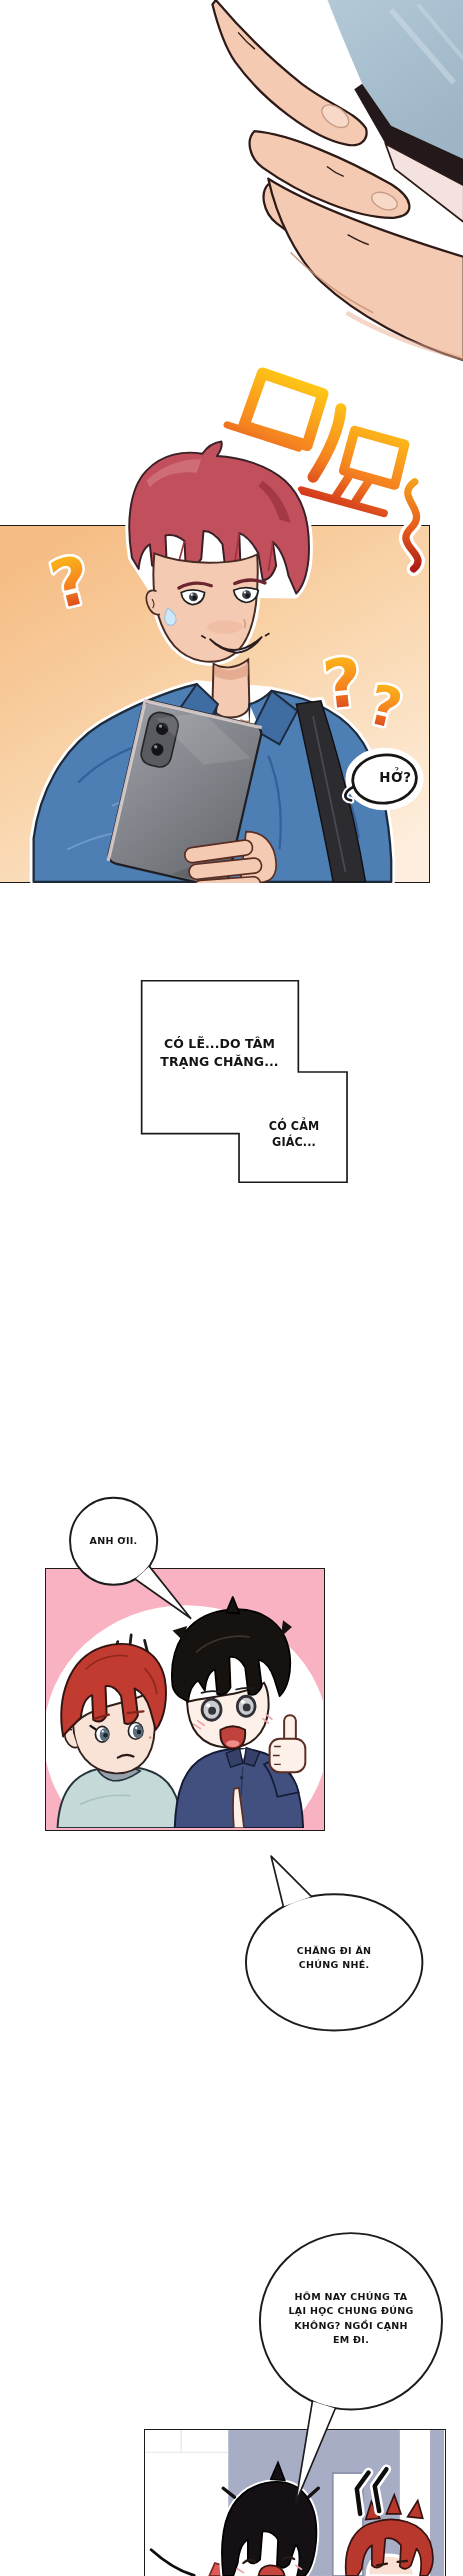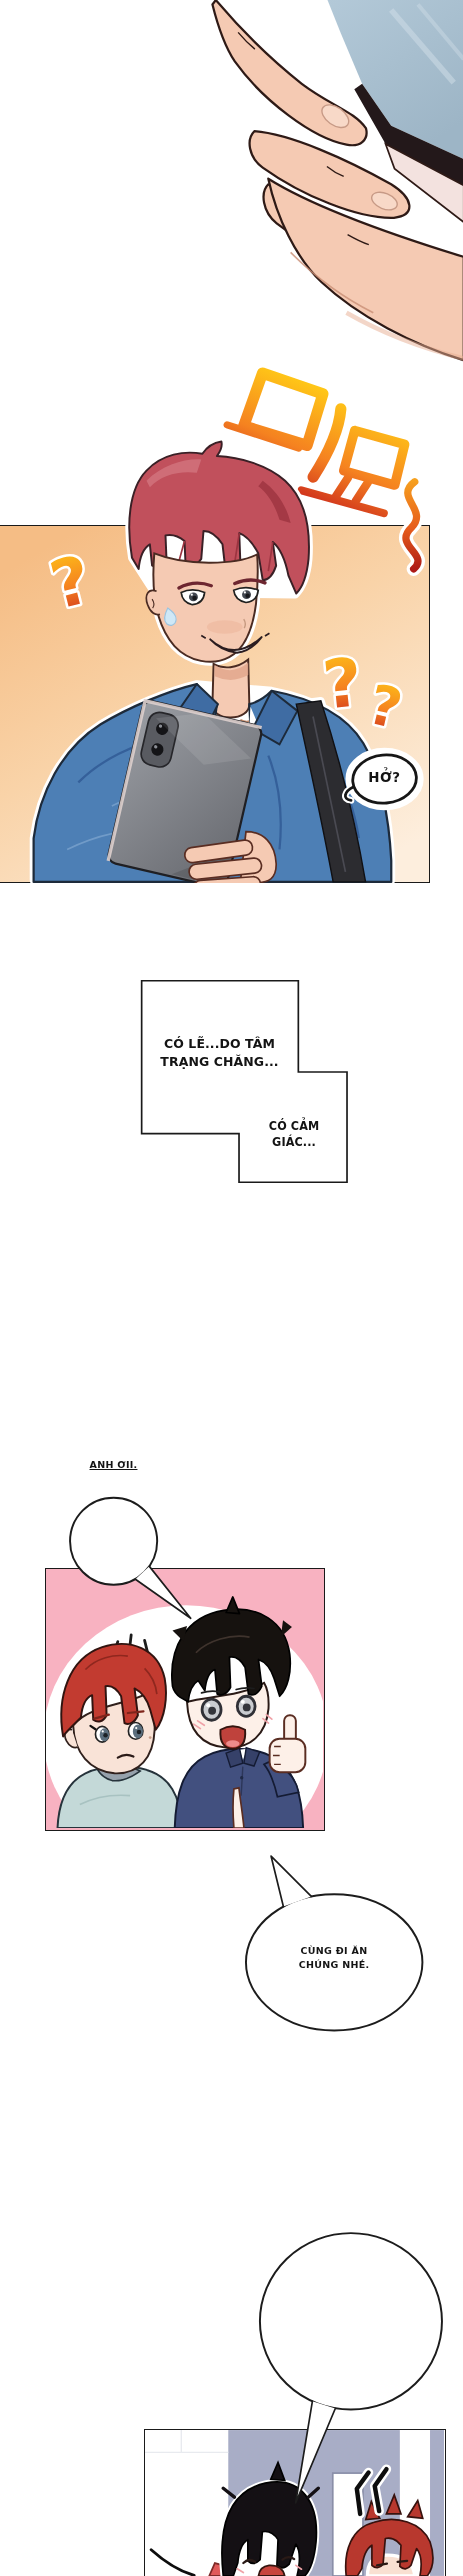--- a/index.html
+++ b/index.html
@@ -345,22 +345,28 @@
       <polygon points="507,812 557,794 485,722" fill="#ffffff"></polygon>
       <path d="M507,812 L485,722 M557,794 L485,722" stroke="#1c1c1c" stroke-width="3" fill="none" stroke-linecap="round"></path>
     </g>
     <g>
       <ellipse cx="628" cy="1555" rx="163" ry="158" fill="#ffffff" stroke="#1c1c1c" stroke-width="3.5"></ellipse>
       <polygon points="559,1698 600,1711 529,1880" fill="#ffffff"></polygon>
       <path d="M559,1698 L529,1880 M600,1711 L529,1880" stroke="#1c1c1c" stroke-width="3" fill="none" stroke-linecap="round"></path>
     </g>
   </svg>
 
-  <div class="txt ho" style="left:362px;top:770px;width:45px;">HỞ?</div>
-  <div class="txt dlg" style="left:66px;top:1458px;width:95px;text-decoration:underline;">ANH ƠII.</div>
+  <div class="txt ho" style="left:373px;top:770px;width:45px;">HỞ?</div>
+  <div class="txt dlg" style="left:66px;top:1534px;width:95px;">ANH ƠII.</div>
   <div class="txt dlg" style="left:256px;top:1944px;width:156px;">
-    <div>CÙNG ĐI ĂN</div>
+    <div>CHĂNG ĐI ĂN</div>
     <div>CHÚNG NHÉ.</div>
+  </div>
+  <div class="txt dlg" style="left:267px;top:2290px;width:168px;">
+    <div>HÔM NAY CHÚNG TA</div>
+    <div>LẠI HỌC CHUNG ĐÚNG</div>
+    <div>KHÔNG? NGỒI CẠNH</div>
+    <div>EM ĐI.</div>
   </div>
 
   <span class="sr-only">미묘</span>
 </div>
 
 
 </body></html>

